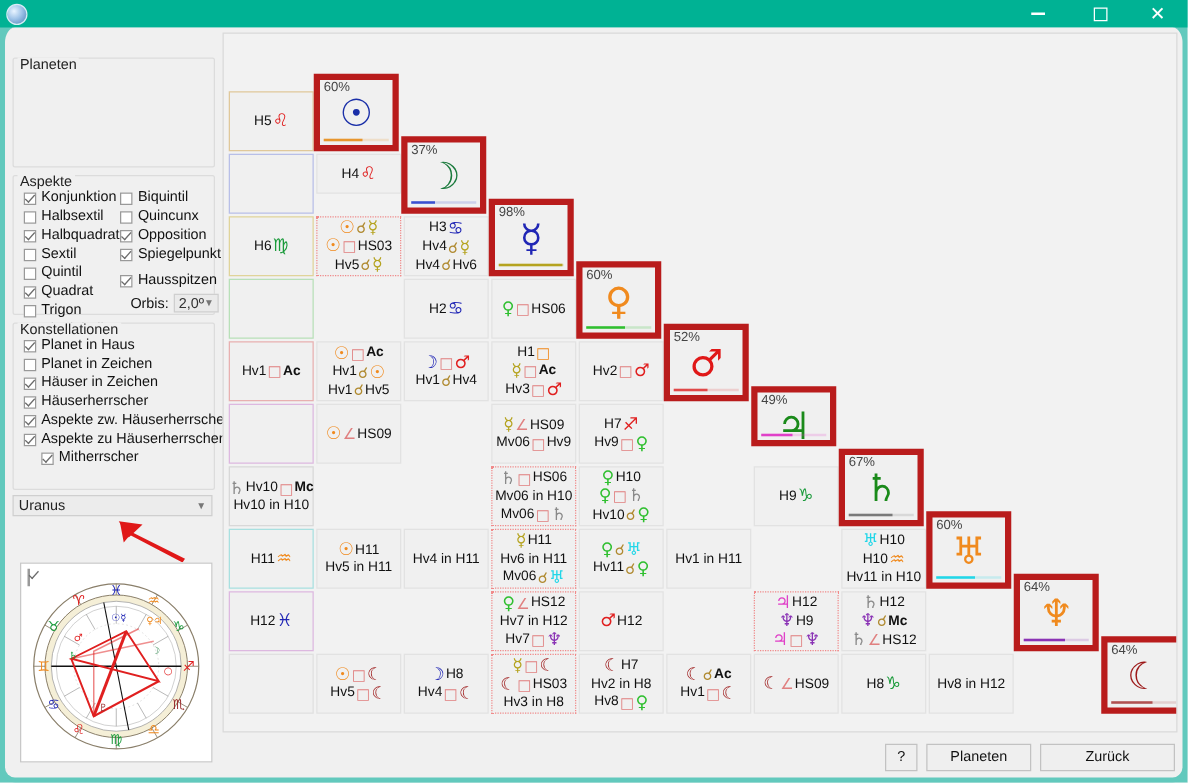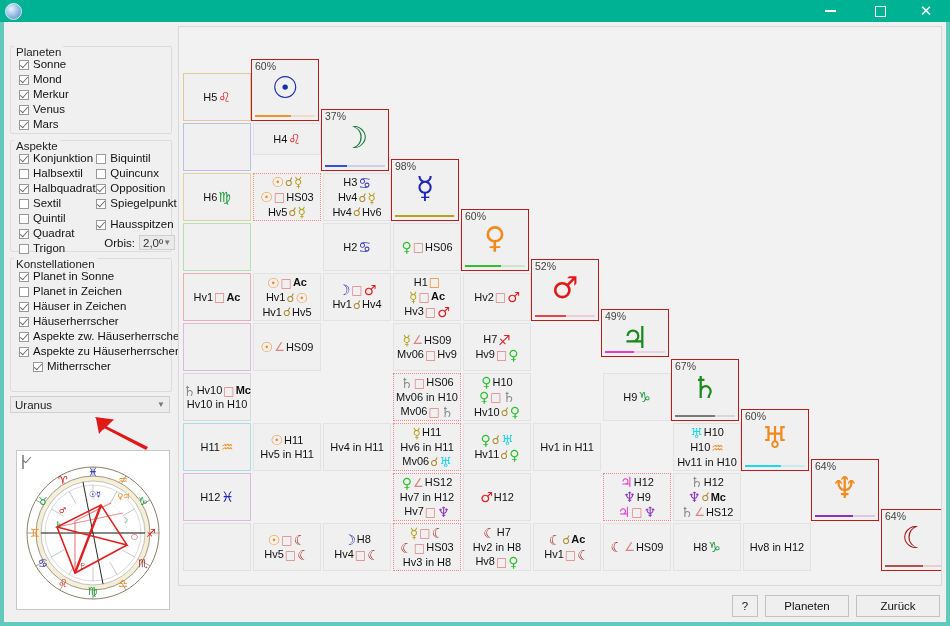--- a/index.html
+++ b/index.html
@@ -28,21 +28,21 @@
   .wbtn.min{right:100px;}
   .wbtn.max{right:50px;}
   .wbtn.close{right:4px;font-size:15px;}
   .sqr{width:9px;height:9px;border:1.4px solid #fff;display:block;}
   .dash{width:11px;height:1.4px;background:#fff;display:block;}
 
   
   #wbody{
     position:relative;height:604px;background:#f0f0f0;
     border-left:4px solid #62c9bd;border-right:4px solid #62c9bd;
-    border-bottom:4px solid #62c9bd;box-sizing:border-box;
+    border-bottom:4px solid #62c9bd;box-sizing:border-box;border-radius:12px;
   }
 
   
   #sidebar{position:absolute;left:0;top:0;width:174px;height:596px;}
   .group{
     position:absolute;left:6px;width:160px;
     border:1px solid #dcdcdc;background:#f0f0f0;border-radius:2px;
   }
   .group-title{
     position:absolute;top:-1px;left:3px;font-size:11.5px;color:#222;
@@ -104,21 +104,21 @@
   .cell.house{
     display:flex;align-items:center;justify-content:center;
     background:#f0f0f0;
   }
   .cell.content{
     display:flex;flex-direction:column;align-items:center;
     justify-content:center;gap:1px;padding:2px 1px;
   }
   .cell.dotted{border:1px dotted #f08a8a;background:#f0f0f0;}
   .cell.diag{
-    border:1px solid #b91c1c;background:#f0f0f0;
+    border:5px solid #b91c1c;background:#f0f0f0;
     display:flex;flex-direction:column;align-items:center;
     justify-content:flex-start;
     padding-left:28px;
   }
   .pct{
     position:absolute;left:3px;top:1px;font-size:10.5px;color:#444;
     line-height:11px;
   }
   .bigglyph{
     position:absolute;left:0;right:0;top:12px;text-align:center;
@@ -140,21 +140,21 @@
 
   
   #btnbar{position:absolute;right:6px;bottom:5px;display:flex;gap:7px;}
   .btn{
     height:22px;border:1px solid #c2c2c2;background:#efefef;
     display:flex;align-items:center;justify-content:center;
     font-size:11.5px;color:#111;box-sizing:border-box;
   }
   #btn-help{width:26px;}
   #btn-copy{width:84px;}
-  #btn-back{width:84px;}
+  #btn-back{width:108px;}
 </style>
 </head>
 <body>
 
 <div id="titlebar">
   <div id="app-icon"></div>
   <div class="wbtn min">
       <span class="dash"></span>
     </div>
   <div class="wbtn max">
@@ -163,42 +163,20 @@
   <div class="wbtn close">✕</div>
 </div>
 
 <div id="wbody">
 
   <div id="sidebar">
 
     <div class="group" id="grp-planeten">
       <div class="group-title">Planeten</div>
       <div class="inner col2">
-        <div id="pl-left">
-            <div class="cb-row">
-              <span class="cb on"></span>
-              <span class="cb-lbl">Sonne</span>
-            </div>
-            <div class="cb-row">
-              <span class="cb on"></span>
-              <span class="cb-lbl">Mond</span>
-            </div>
-            <div class="cb-row">
-              <span class="cb on"></span>
-              <span class="cb-lbl">Merkur</span>
-            </div>
-            <div class="cb-row">
-              <span class="cb on"></span>
-              <span class="cb-lbl">Venus</span>
-            </div>
-            <div class="cb-row">
-              <span class="cb on"></span>
-              <span class="cb-lbl">Mars</span>
-            </div>
-          </div>
       </div>
     </div>
 
     <div class="group" id="grp-aspekte">
       <div class="group-title">Aspekte</div>
       <div class="inner col2">
         <div id="as-left">
             <div class="cb-row">
               <span class="cb on"></span>
               <span class="cb-lbl">Konjunktion</span>
@@ -263,21 +241,21 @@
             </div>
           </div>
       </div>
     </div>
 
     <div class="group" id="grp-konst">
       <div class="group-title">Konstellationen</div>
       <div class="inner" id="ko-list">
           <div class="cb-row">
             <span class="cb on"></span>
-            <span class="cb-lbl">Planet in Sonne</span>
+            <span class="cb-lbl">Planet in Haus</span>
           </div>
           <div class="cb-row">
             <span class="cb"></span>
             <span class="cb-lbl">Planet in Zeichen</span>
           </div>
           <div class="cb-row">
             <span class="cb on"></span>
             <span class="cb-lbl">Häuser in Zeichen</span>
           </div>
           <div class="cb-row">

